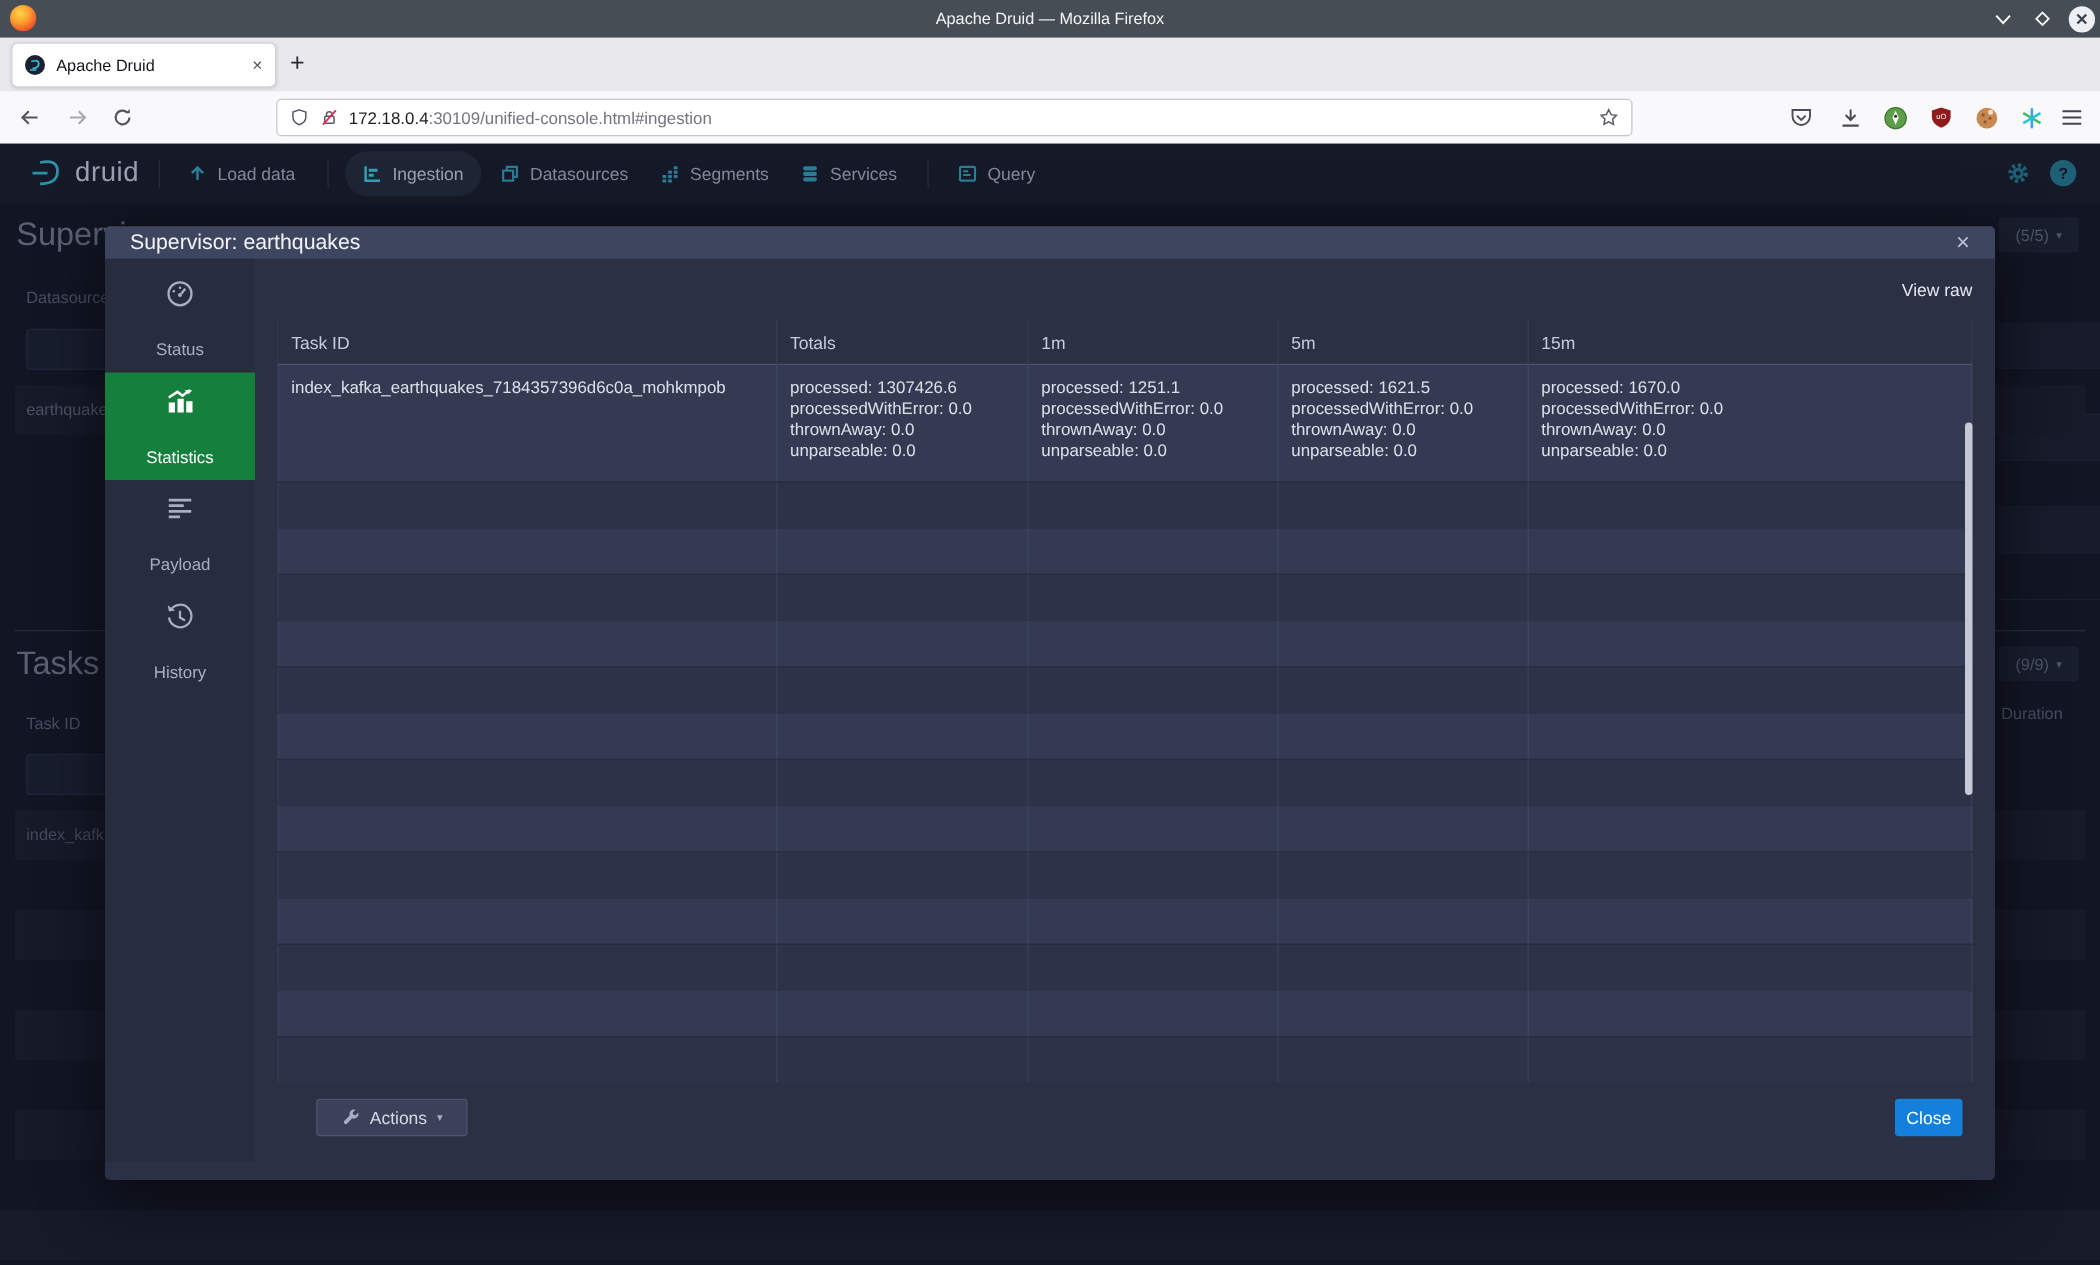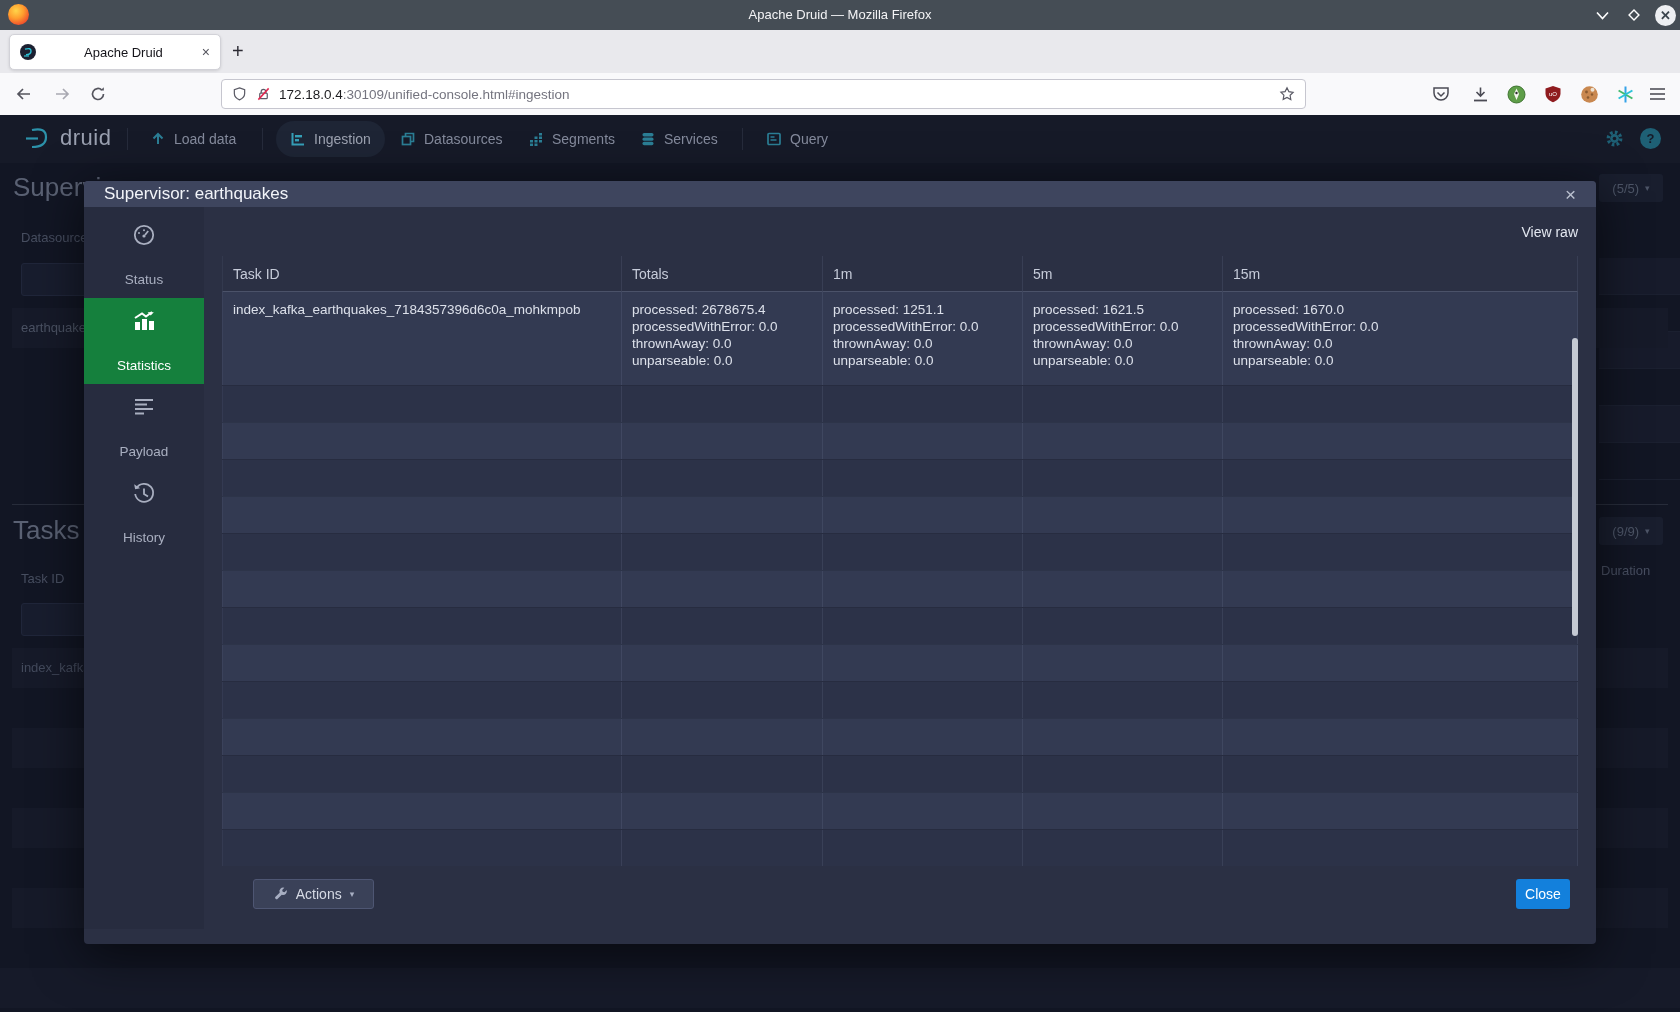--- a/index.html
+++ b/index.html
@@ -9,21 +9,21 @@
 
   
   .titlebar { position:absolute; left:0; top:0; width:1680px; height:30px; background:#454D55; display:flex; align-items:center; }
   .ff-logo { position:absolute; left:8px; top:4px; width:21px; height:21px; border-radius:50%;
     background:radial-gradient(circle at 38% 32%, #ffd54a 0%, #ff9d2e 40%, #f2572c 72%, #b0382a 100%); }
   .win-title { position:absolute; left:0; right:0; text-align:center; color:#F4F4F6; font-size:13px; line-height:30px; }
   .win-controls { position:absolute; right:4px; top:0; height:30px; display:flex; align-items:center; gap:10px; }
   .win-btn { width:22px; height:22px; display:flex; align-items:center; justify-content:center; color:#fff; }
   .win-close-btn { width:21px; height:21px; border-radius:50%; background:#EDEFF2; color:#3A444D; font-size:13px; font-weight:bold; display:flex; align-items:center; justify-content:center; }
 
-  .tabstrip { position:absolute; left:0; top:30px; width:1680px; height:49px; background:#E9E9ED; border-bottom:4px solid #6d28d9;text-align:center; }
+  .tabstrip { position:absolute; left:0; top:30px; width:1680px; height:49px; background:#E9E9ED; border-bottom:4px solid #6d28d9; }
   .tab { position:absolute; left:9px; top:4px; width:212px; height:36px; background:#FFFFFF; border:1px solid #D2D2D8; border-radius:5px; box-shadow:0 1px 3px rgba(0,0,0,.12); display:flex; align-items:center; padding:0 10px; }
   .tab-title { flex:1; margin-left:9px; font-size:13px; color:#15141A; white-space:nowrap; overflow:hidden; }
   .tab-close { color:#55555E; font-size:14px; line-height:14px; }
   .newtab-btn { position:absolute; left:232px; top:10px; font-size:20px; font-weight:300; color:#2B2A33; line-height:22px; }
 
   .toolbar { position:absolute; left:0; top:73px; width:1680px; height:42px; background:#F9F9FB; }
   .nav-btn { position:absolute; top:9px; width:28px; height:24px; display:flex; align-items:center; justify-content:center; }
   .urlbar { position:absolute; left:221px; top:6px; width:1085px; height:30px; background:#FFFFFF; border:1px solid #C6C6CF; border-radius:4px; display:flex; align-items:center; padding:0 10px; }
   .url-text { margin-left:8px; font-size:13.5px; white-space:nowrap; overflow:hidden; flex:1; }
   .url-host { color:#1D1D20; }
@@ -374,21 +374,21 @@
         <div class="stats-table">
           <div class="trow thead">
             <div class="tcell">Task ID</div>
             <div class="tcell">Totals</div>
             <div class="tcell">1m</div>
             <div class="tcell">5m</div>
             <div class="tcell">15m</div>
           </div>
           <div class="trow drow">
             <div class="tcell">index_kafka_earthquakes_7184357396d6c0a_mohkmpob</div>
-            <div class="tcell pre">processed: 2678675.4
+            <div class="tcell pre">processed: 1307426.6
 processedWithError: 0.0
 thrownAway: 0.0
 unparseable: 0.0</div>
             <div class="tcell pre">processed: 1251.1
 processedWithError: 0.0
 thrownAway: 0.0
 unparseable: 0.0</div>
             <div class="tcell pre">processed: 1621.5
 processedWithError: 0.0
 thrownAway: 0.0

